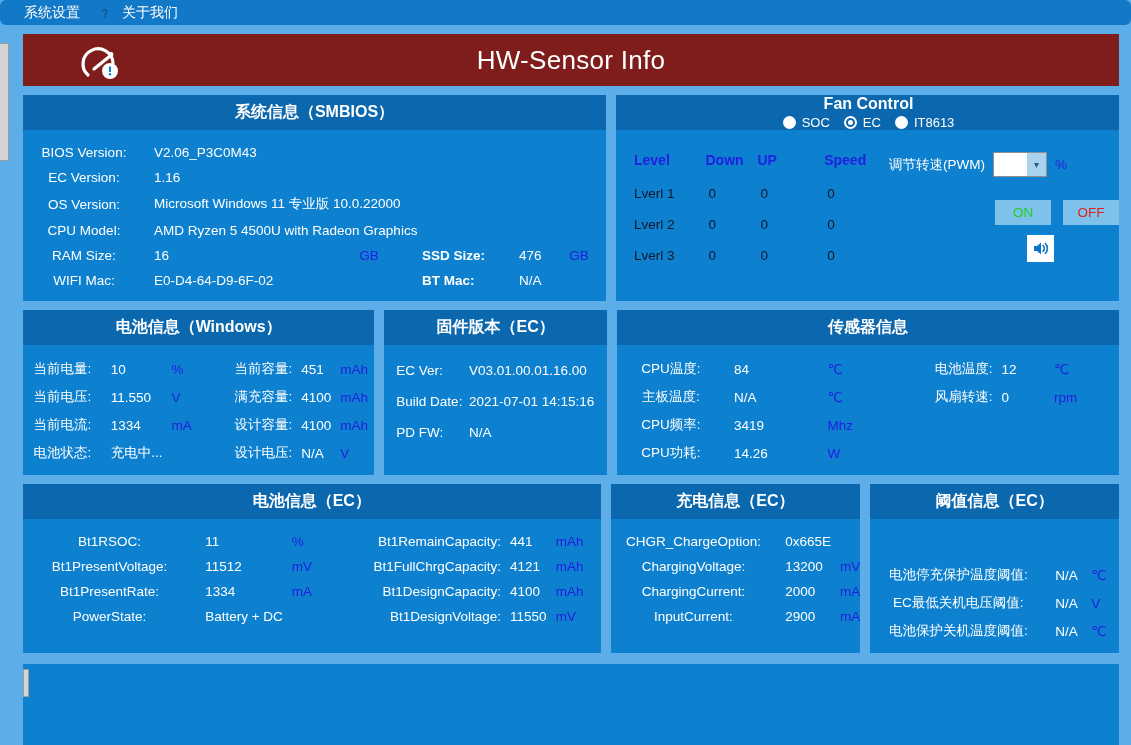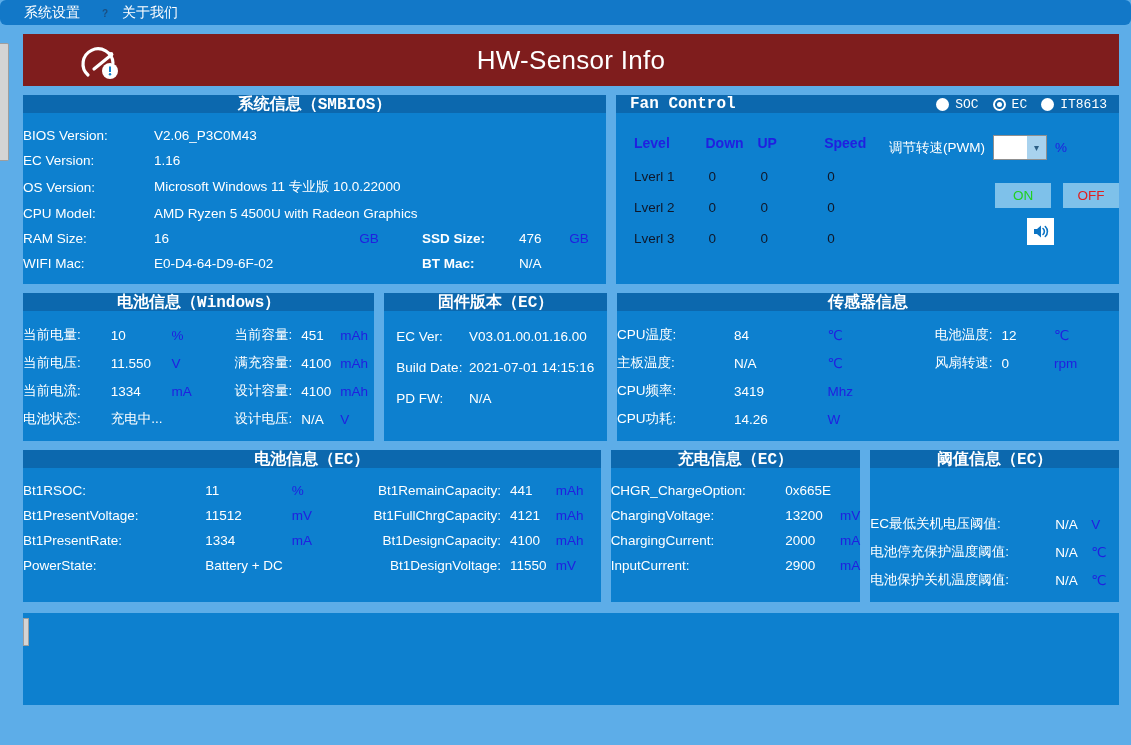--- a/index.html
+++ b/index.html
@@ -64,41 +64,41 @@
   }
   .gauge {
     position: absolute; left: 57px; top: 8px; width: 44px; height: 40px;
   }
   
   .row { display: flex; gap: 10px; margin-top: 9px; }
   .panel { background: #0d80cf; display: flex; flex-direction: column; }
   .panel-head {
     background: #0c68ae; color: #ffffff; font-weight: bold;
     display: flex; align-items: center; justify-content: center;
-    height: 18px; font-size: 16px; font-family: Liberation Mono, monospace;
+    height: 35px; font-size: 16px;
   }
   .panel-body { flex: 1; padding: 10px 0 8px 0; position: relative; }
 
   .fields { display: table; border-spacing: 0; width: 100%; }
   .frow { display: table-row; }
   .fcell { display: table-cell; padding: 5px 0; font-size: 13.5px; vertical-align: middle; white-space: nowrap; }
-  .lbl { color: #ffffff; text-align: left; }
+  .lbl { color: #ffffff; text-align: center; }
   .val { color: #ffffff; padding-left: 9px; }
   .unit { color: #2020e0; padding-left: 9px; }
   .spacer { width: 26px; }
 
   
   #smbios { width: 583px; }
   #smbios .lbl  { width: 122px; }
   #smbios .val  { padding-left: 9px; }
   #smbios .w-l2 { width: 88px; text-align: left; font-weight: bold; }
 
   
   #fan { width: 503px; }
-  #fan .panel-head { justify-content: space-between; padding: 0 12px 0 14px; }
+  #fan .panel-head { justify-content: space-between; padding: 0 12px 0 14px; flex-direction: column; }
   .radio-group { display: flex; gap: 14px; font-weight: normal; font-size: 13px; }
   .radio { display: flex; align-items: center; gap: 6px; color: #ffffff; }
   .dot {
     width: 13px; height: 13px; border-radius: 50%; background: #ffffff; display: inline-block;
   }
   .dot.sel { background: #0c68ae; box-shadow: inset 0 0 0 2px #ffffff; position: relative; }
   .dot.sel::after {
     content:""; position:absolute; left:4px; top:4px; width:5px; height:5px;
     border-radius:50%; background:#ffffff;
   }
@@ -510,28 +510,28 @@
             </div>
           </div>
         </div>
       </div>
 
       <div class="panel" id="thr">
         <div class="panel-head">阈值信息（EC）</div>
         <div class="panel-body">
           <div class="fields">
             <div class="frow">
+              <div class="fcell lbl">电池停充保护温度阈值:</div>
+              <div class="fcell val">N/A</div>
+              <div class="fcell unit">℃</div>
+            </div>
+            <div class="frow">
               <div class="fcell lbl">EC最低关机电压阈值:</div>
               <div class="fcell val">N/A</div>
               <div class="fcell unit">V</div>
-            </div>
-            <div class="frow">
-              <div class="fcell lbl">电池停充保护温度阈值:</div>
-              <div class="fcell val">N/A</div>
-              <div class="fcell unit">℃</div>
             </div>
             <div class="frow">
               <div class="fcell lbl">电池保护关机温度阈值:</div>
               <div class="fcell val">N/A</div>
               <div class="fcell unit">℃</div>
             </div>
           </div>
         </div>
       </div>
     </div>

